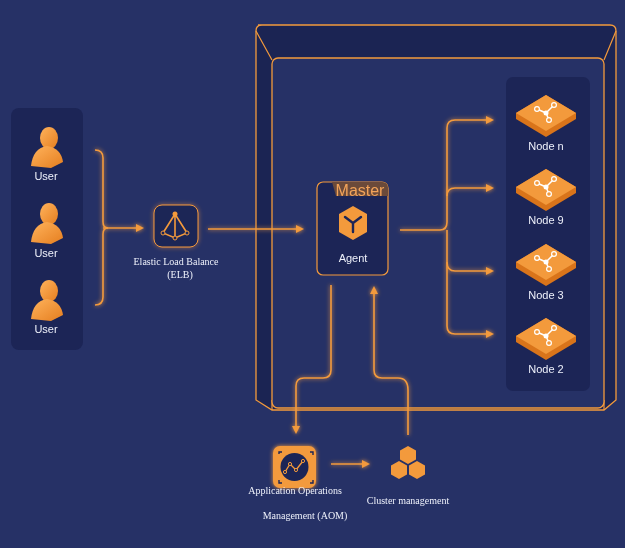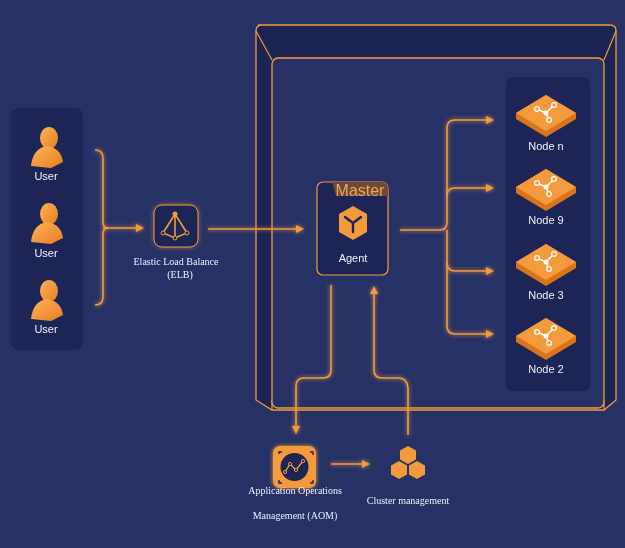--- a/index.html
+++ b/index.html
@@ -172,16 +172,16 @@
 
 <div class="lbl" style="left:360px;top:184px;color:#f2a35a;font-size:16px">Master</div>
 <div class="lbl" style="left:353px;top:252px">Agent</div>
 
 <div class="lbl" style="left:546px;top:140px">Node n</div>
 <div class="lbl" style="left:546px;top:214px">Node 9</div>
 <div class="lbl" style="left:546px;top:289px">Node 3</div>
 <div class="lbl" style="left:546px;top:363px">Node 2</div>
 
 <div class="lbl small" style="left:295px;top:484px">Application Operations</div>
-<div class="lbl small" style="left:295px;top:509px">Management  (AOM)</div>
+<div class="lbl small" style="left:305px;top:509px">Management  (AOM)</div>
 
 <div class="lbl small" style="left:408px;top:494px">Cluster management</div>
 </div>
 
 </body></html>

